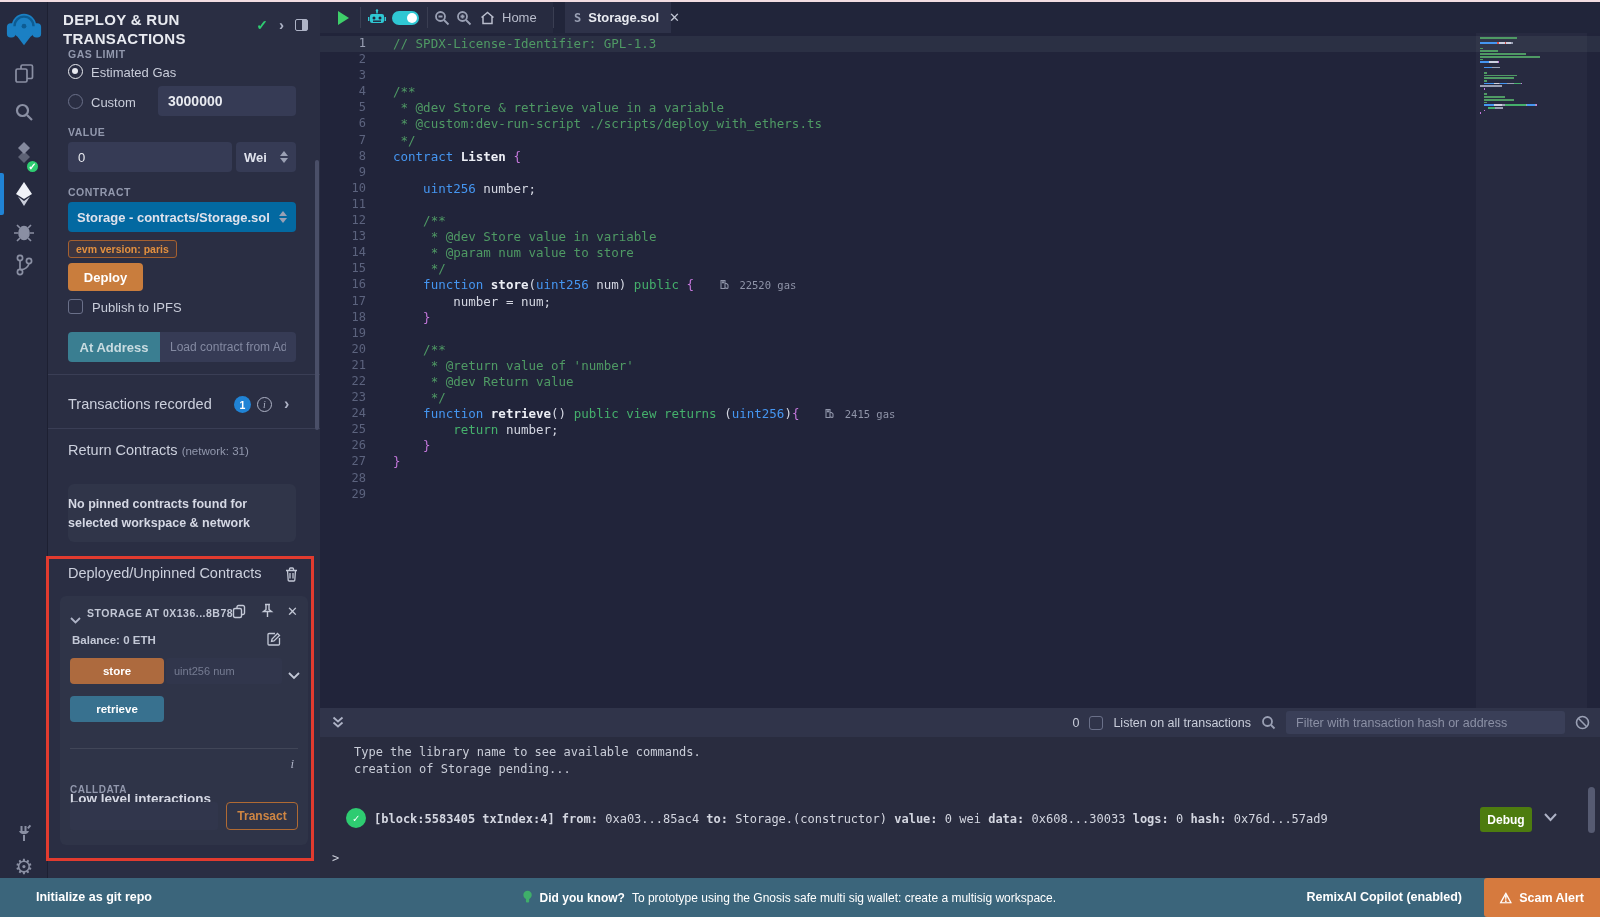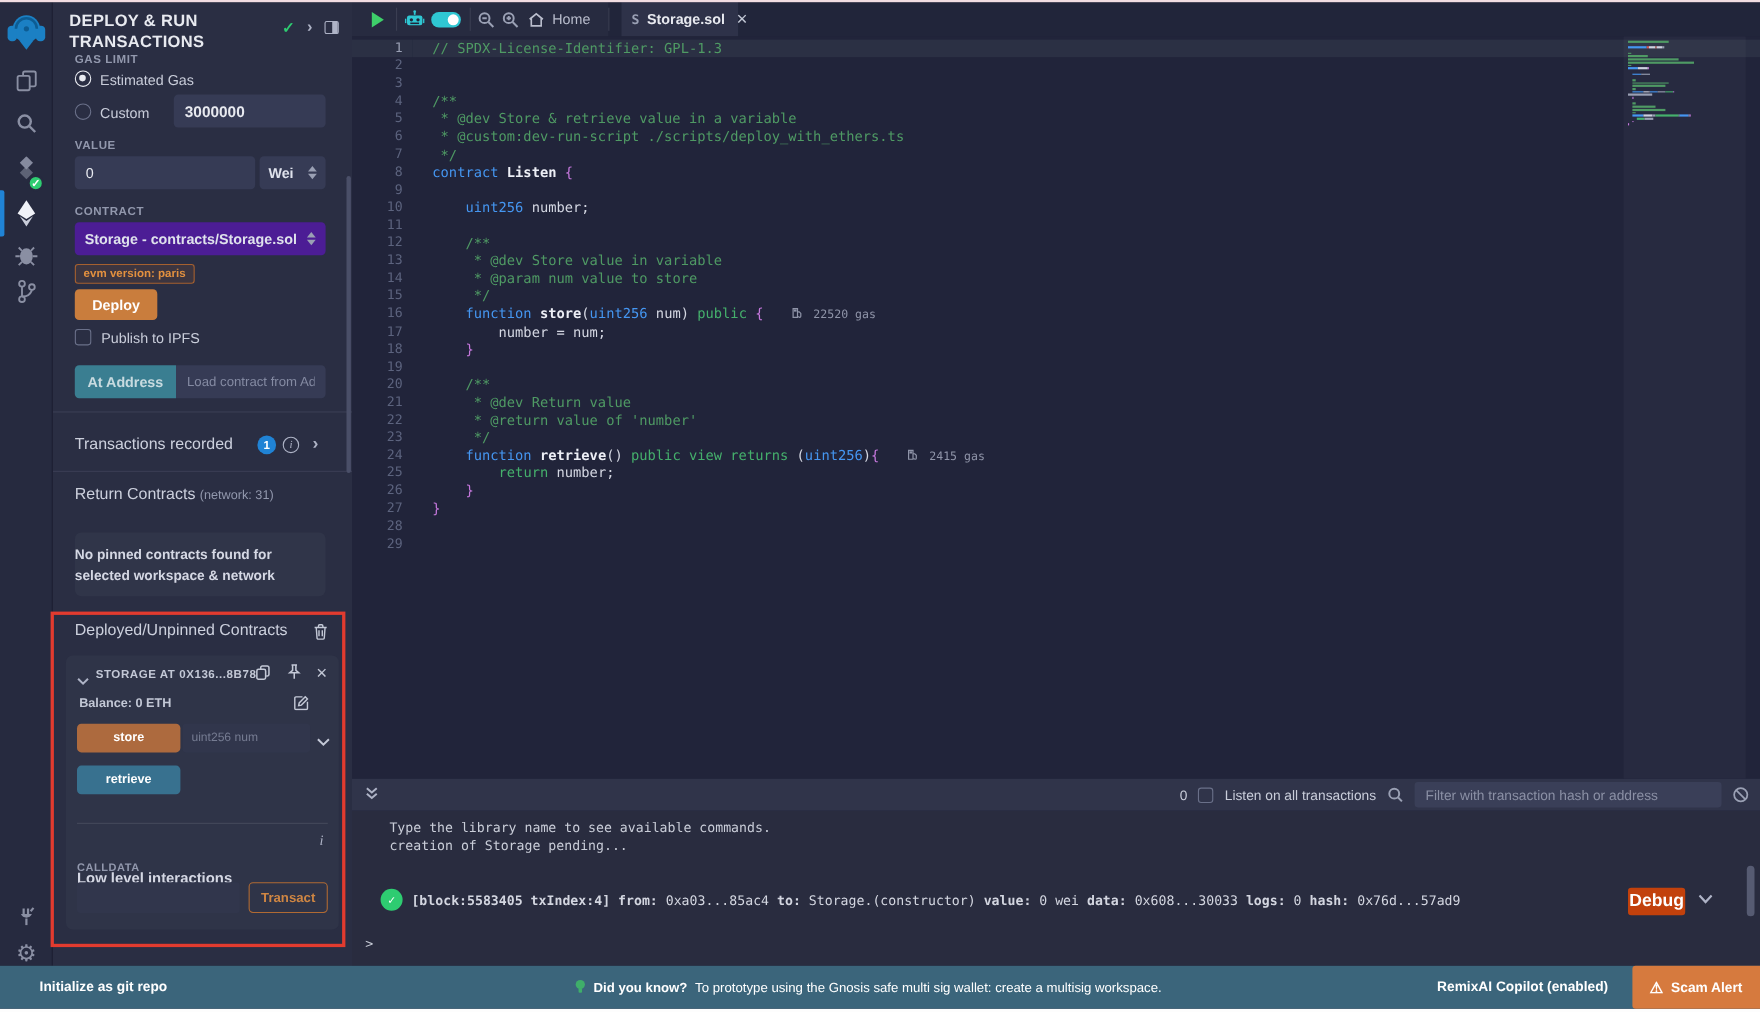--- a/index.html
+++ b/index.html
@@ -31,21 +31,21 @@
   .radio.sel { border-color:#e8eaf0; }
   .radio.sel::after { content:''; position:absolute; left:3px; top:3px; width:6px; height:6px; border-radius:50%; background:#e8eaf0; }
   .radio-label { position:absolute; font-size:13px; color:#c9cdda; }
   .tb-input { position:absolute; background:#363b55; border:none; border-radius:4px; color:#e8eaf0; padding:0 10px; font-family:"Liberation Sans",sans-serif; outline:none; }
   .tb-input::placeholder { color:#848aa2; }
   .unit-box { position:absolute; background:#363b55; border-radius:4px; display:flex; align-items:center; justify-content:space-between; padding:0 8px; color:#dfe2ec; font-size:13px; font-weight:bold; cursor:pointer;}
   .updown { display:flex; flex-direction:column; gap:2px; }
   .updown i { display:block; width:0; height:0; border-left:4px solid transparent; border-right:4px solid transparent; }
   .updown .up { border-bottom:5px solid #9aa0b4; }
   .updown .dn { border-top:5px solid #9aa0b4; }
-  .select-box { position:absolute; background:#4c1d95; border-radius:4px; display:flex; align-items:center; justify-content:space-between; padding:0 9px; color:#dfe2ec; font-size:13px; font-weight:bold; cursor:pointer; }
+  .select-box { position:absolute; background:#0369a1; border-radius:4px; display:flex; align-items:center; justify-content:space-between; padding:0 9px; color:#dfe2ec; font-size:13px; font-weight:bold; cursor:pointer; }
   .evm-badge { position:absolute; left:20px; top:238px; font-size:10.5px; font-weight:bold; color:#e2903f; border:1px solid #a5602f; background:rgba(165,96,47,.15); border-radius:3px; padding:2px 7px; }
   .btn { border:none; border-radius:4px; font-weight:bold; cursor:pointer; font-family:"Liberation Sans",sans-serif; }
   .deploy-btn { position:absolute; left:20px; top:261px; width:75px; height:28px; background:#c97d3d; color:#fff; font-size:13px; }
   .checkbox { position:absolute; width:15px; height:15px; border:1.6px solid #6a7089; border-radius:3px; background:transparent; }
   .cb-label { position:absolute; font-size:13px; color:#c9cdda; }
   .ataddr-btn { position:absolute; left:20px; top:330px; width:92px; height:30px; background:#3a7e91; color:rgba(255,255,255,.72); font-size:13px; border-radius:4px 0 0 4px; }
   .divider { position:absolute; left:0; width:272px; border-top:1px solid #3a3e55; }
   .sec-head { position:absolute; left:20px; font-size:14.5px; color:#ccd0dd; font-weight:normal; }
   .count-badge { position:absolute; width:17px; height:17px; border-radius:50%; background:#2083d5; color:#fff; font-size:10.5px; font-weight:bold; display:flex; align-items:center; justify-content:center; }
   .info-icon { position:absolute; width:15px; height:15px; border:1.3px solid #aeb3c6; border-radius:50%; color:#aeb3c6; font-size:10px; display:flex; align-items:center; justify-content:center; font-family:"Liberation Serif",serif; font-style:italic; }
@@ -118,21 +118,21 @@
   .filter-input { width:279px; height:23px; background:#3a3f58; border:none; border-radius:3px; color:#e8eaf0; font-size:12.5px; padding:0 10px; outline:none; }
   .filter-input::placeholder { color:#8b90a5; }
   .ban-icon { color:#9aa0b4; cursor:pointer; display:flex; }
 
   .terminal { position:absolute; left:0; top:735px; width:1280px; height:141px; background:#292c3f; font:12px "DejaVu Sans Mono",monospace; color:#c9cdd8; }
   .term-line1 { position:absolute; left:34px; top:8px; }
   .term-line2 { position:absolute; left:34px; top:25px; }
   .tx-check { position:absolute; left:26px; top:71px; width:20px; height:20px; border-radius:50%; background:#2ecc71; color:#fff; display:flex; align-items:center; justify-content:center; font-size:11px; font-weight:bold; }
   .tx-log { position:absolute; left:54px; top:75px; right:130px; white-space:nowrap; overflow:hidden; color:#d3d6e0; }
   .log-b { font-weight:bold; }
-  .debug-btn { position:absolute; left:1160px; top:70px; width:52px; height:25px; background:#c2410c; color:#fff; font-size:16px; border-radius:3px; }
+  .debug-btn { position:absolute; left:1160px; top:70px; width:52px; height:25px; background:#4d7c0f; color:#fff; font-size:12px; border-radius:3px; }
   .log-chev { position:absolute; left:1224px; top:74px; color:#aeb3c6; }
   .term-scroll { position:absolute; right:5px; top:50px; width:7px; height:46px; background:#565b72; border-radius:4px; }
   .term-prompt { position:absolute; left:12px; top:114px; }
 
   
   .statusbar { position:absolute; left:0; top:878px; width:1600px; height:39px; background:#3b657b; color:#fff; z-index:20; }
   .sb-left { position:absolute; left:36px; top:12px; font-size:12.5px; font-weight:bold; }
   .sb-tip { position:absolute; left:50%; transform:translateX(-52%); top:12px; font-size:12px; display:flex; align-items:center; gap:7px; white-space:nowrap; }
   .sb-tip b { font-weight:bold; }
   .sb-copilot { position:absolute; right:138px; top:12px; font-size:12.5px; font-weight:bold; }
@@ -418,22 +418,22 @@
           <div class="code-line"><span class="tok-pl">    </span><span class="tok-cm"> * @param num value to store</span></div>
           <div class="code-line"><span class="tok-pl">    </span><span class="tok-cm"> */</span></div>
           <div class="code-line"><span class="tok-pl">    </span><span class="tok-kw">function </span><span class="tok-plb">store</span><span class="tok-pl">(</span><span class="tok-kw">uint256</span><span class="tok-pl"> num) </span><span class="tok-kg">public </span><span class="tok-br">{</span><span class="gas-hint"><svg width="9" height="11" viewBox="0 0 9 11">
                 <path d="M1 1.5 h4 v8 h-4 z M5 4.5 h1.6 l1.4 1.4 v2.6 a1 1 0 0 1 -2 0" fill="none" stroke="#8f94a8" stroke-width="1.1"></path>
                 <rect x="1.8" y="2.3" width="2.4" height="2" fill="#8f94a8"></rect>
               </svg> <span>22520 gas</span></span></div>
           <div class="code-line"><span class="tok-pl">        number = num;</span></div>
           <div class="code-line"><span class="tok-pl">    </span><span class="tok-br">}</span></div>
           <div class="code-line"></div>
           <div class="code-line"><span class="tok-pl">    </span><span class="tok-cm">/**</span></div>
+          <div class="code-line"><span class="tok-pl">    </span><span class="tok-cm"> * @return value of 'number'</span></div>
           <div class="code-line"><span class="tok-pl">    </span><span class="tok-cm"> * @dev Return value</span></div>
-          <div class="code-line"><span class="tok-pl">    </span><span class="tok-cm"> * @return value of 'number'</span></div>
           <div class="code-line"><span class="tok-pl">    </span><span class="tok-cm"> */</span></div>
           <div class="code-line"><span class="tok-pl">    </span><span class="tok-kw">function </span><span class="tok-plb">retrieve</span><span class="tok-pl">() </span><span class="tok-kg">public view returns </span><span class="tok-pl">(</span><span class="tok-kw">uint256</span><span class="tok-pl">)</span><span class="tok-br">{</span><span class="gas-hint"><svg width="9" height="11" viewBox="0 0 9 11">
                 <path d="M1 1.5 h4 v8 h-4 z M5 4.5 h1.6 l1.4 1.4 v2.6 a1 1 0 0 1 -2 0" fill="none" stroke="#8f94a8" stroke-width="1.1"></path>
                 <rect x="1.8" y="2.3" width="2.4" height="2" fill="#8f94a8"></rect>
               </svg> <span>2415 gas</span></span></div>
           <div class="code-line"><span class="tok-pl">        </span><span class="tok-kg">return</span><span class="tok-pl"> number;</span></div>
           <div class="code-line"><span class="tok-pl">    </span><span class="tok-br">}</span></div>
           <div class="code-line"><span class="tok-br">}</span></div>
         </div>
       <div class="minimap">

